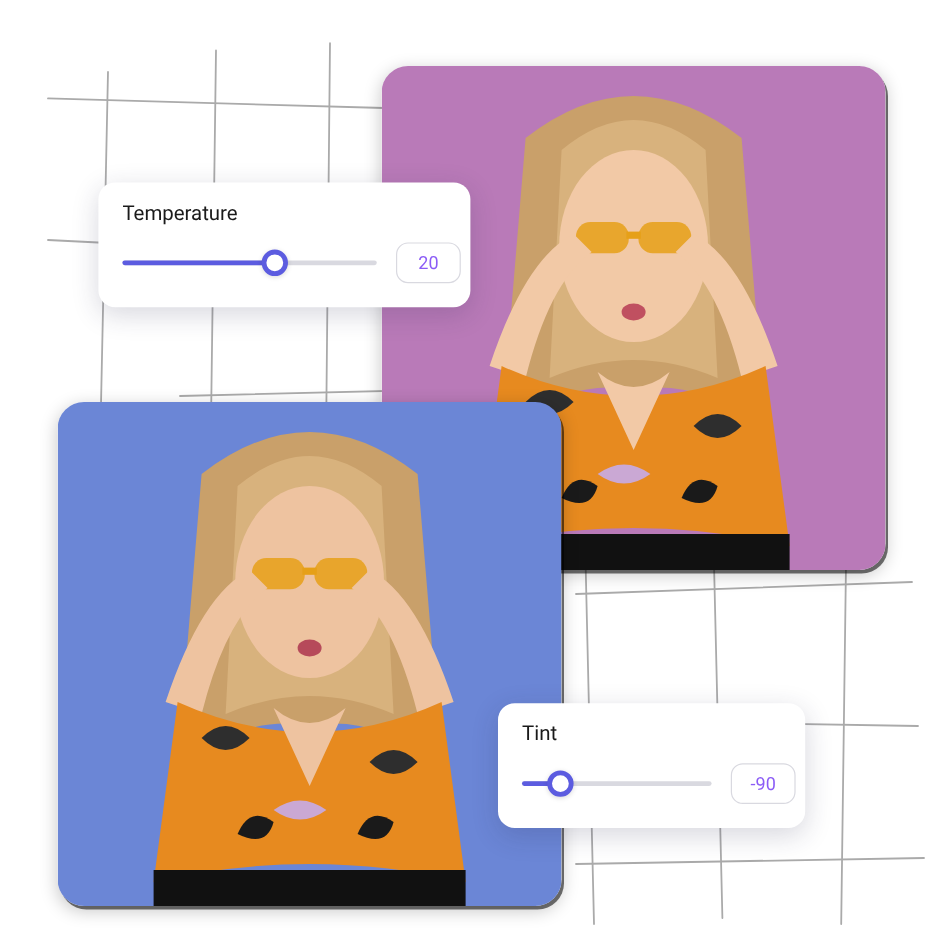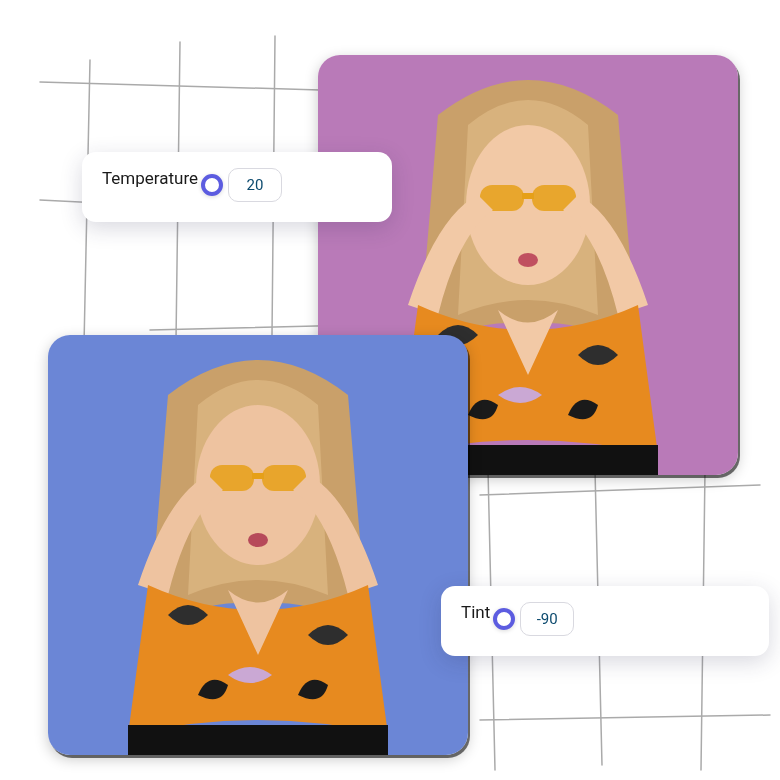--- a/index.html
+++ b/index.html
@@ -47,31 +47,32 @@
   }
 
   
   .panel {
     position: absolute;
     background: #fff;
     border-radius: 14px;
     box-shadow: 0 6px 22px rgba(40,40,80,0.18);
     padding: 16px 8px 20px 20px;
     display: flex;
+    flex-direction: column;
     gap: 14px;
   }
   .panel-temp {
     top: 152px;
     left: 82px;
     width: 310px;
   }
   .panel-tint {
     top: 586px;
-    left: 441px;
-    width: 328px;
+    left: 415px;
+    width: 256px;
   }
   .panel-label {
     font-size: 17px;
     color: #1a1a1a;
     font-weight: 400;
   }
   .slider-row {
     display: flex;
     align-items: center;
     gap: 16px;
@@ -114,21 +115,21 @@
   }
   .value-box {
     min-width: 54px;
     height: 34px;
     border: 1px solid #d9d9e0;
     border-radius: 10px;
     display: flex;
     align-items: center;
     justify-content: center;
     font-size: 15px;
-    color: #0c4a6e;
+    color: #8b5cf6;
     padding: 0 10px;
   }
 </style>
 </head>
 <body>
 
 <svg class="grid-bg" viewBox="0 0 780 780">
 
   <line x1="40" y1="82" x2="320" y2="90"></line>
   <line x1="40" y1="200" x2="140" y2="205"></line>

